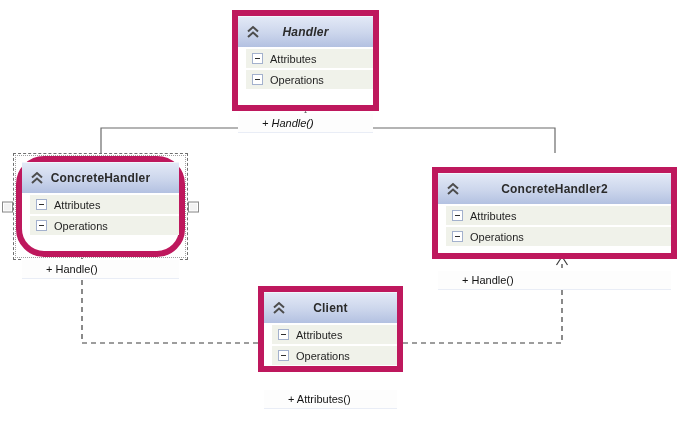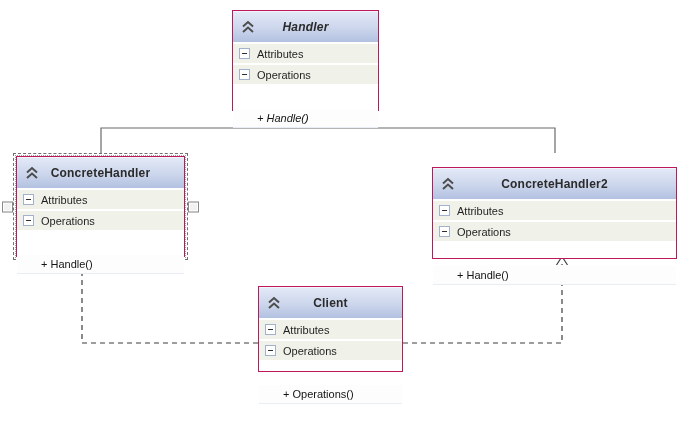--- a/index.html
+++ b/index.html
@@ -3,40 +3,40 @@
 <meta charset="utf-8">
 <style>
   html,body{margin:0;padding:0;background:#fff;}
   .canvas{
     position:relative;width:686px;height:443px;background:#ffffff;overflow:hidden;
     font-family:"Liberation Sans",sans-serif;
   }
   .connectors{position:absolute;left:0;top:0;width:686px;height:443px;}
   .uml-class{
     position:absolute;display:flex;flex-direction:column;box-sizing:border-box;
-    background:#ffffff;border:1px solid #be185d;
+    background:#ffffff;border:6px solid #be185d;
   }
   .uml-header{
     position:relative;flex:0 0 31px;display:flex;align-items:center;justify-content:center;
     background:linear-gradient(180deg,#e4eaf7 0%,#ccd6ec 55%,#b3c1e1 100%);
     box-shadow:inset 0 1px 0 #f2f5fb;
   }
   .uml-title{
     width:100%;text-align:center;font-size:12px;font-weight:bold;color:#2b2b2b;
     letter-spacing:.2px;
   }
   .uml-title.abstract{font-style:italic;}
   .chevron{
     position:absolute;left:8px;top:50%;transform:translateY(-50%);
     width:14px;height:13px;display:block;cursor:pointer;
   }
   .group-row{
     flex:0 0 21px;display:flex;align-items:center;gap:7px;box-sizing:border-box;
     background:#f0f2ea;border-top:2px solid #ffffff;padding-left:6px;
-    font-size:11px;color:#1f1f1f;
+    font-size:11px;color:#1f1f1f;margin-left:8px;
   }
   .member-row{
     flex:0 0 19px;display:flex;align-items:center;box-sizing:border-box;
     background:#fdfdfd;border-top:1px solid #ffffff;padding-left:24px;
     font-size:11px;color:#141414;white-space:nowrap;margin-top:24px;
   }
   .member-row.abstract{font-style:italic;}
   .uml-footer{flex:1 1 auto;background:#b7c4e3;border-top:1px solid #e9edf6;}
   .minus-box{
     position:relative;flex:0 0 11px;width:11px;height:11px;box-sizing:border-box;
@@ -45,21 +45,21 @@
   .minus-box::after{
     content:"";position:absolute;left:2px;right:2px;top:4px;height:1px;background:#2f2f2f;
   }
   .selection{
     position:absolute;box-sizing:border-box;border:1px dashed #6f6f6f;
   }
   .selection .inner-ants{
     position:absolute;left:1px;top:1px;right:1px;bottom:1px;
     border:1px dotted #a0a0a0;pointer-events:none;
   }
-  .selection .uml-class{left:2px;top:2px;right:2px;bottom:2px;}
+  .selection .uml-class{left:2px;top:2px;right:2px;bottom:2px;border-radius:28px;}
   .handle{
     position:absolute;width:11px;height:11px;box-sizing:border-box;top:50%;
     transform:translateY(-50%);background:#f2f2f2;border:1px solid #8a8a8a;
     box-shadow:inset 0 0 0 1px #ffffff;cursor:ew-resize;z-index:3;
   }
   .handle-left{left:-12px;}
   .handle-right{right:-12px;}
 </style>
 </head>
 <body>
@@ -159,17 +159,17 @@
       <span class="uml-title">Client</span>
     </div>
     <div class="group-row">
       <span class="minus-box"></span>
       <span>Attributes</span>
     </div>
     <div class="group-row">
       <span class="minus-box"></span>
       <span>Operations</span>
     </div>
-    <div class="member-row">+ Operations()</div>
+    <div class="member-row">+ Attributes()</div>
     <div class="uml-footer"></div>
   </div>
 
 </div>
 
 </body></html>

